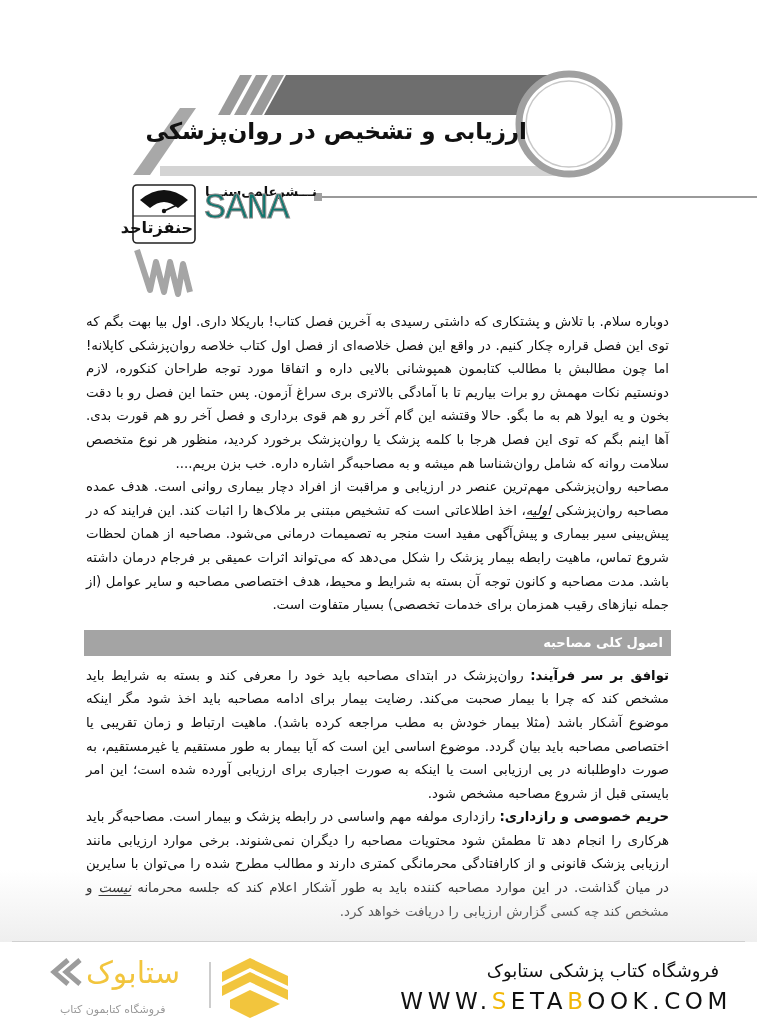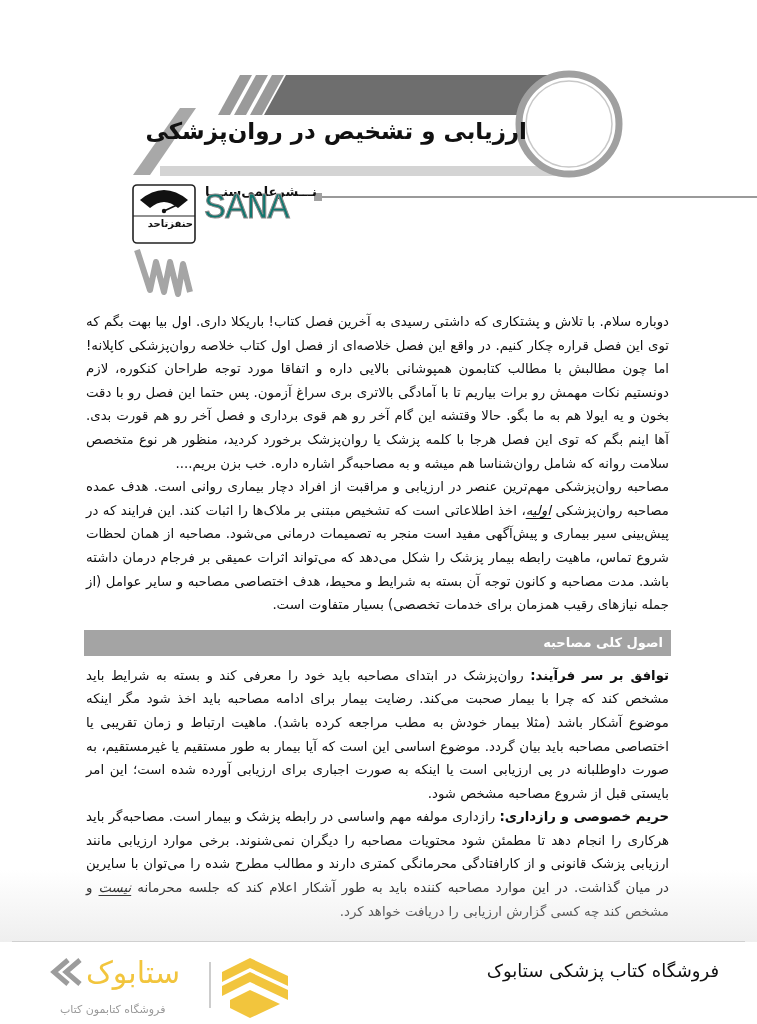--- a/index.html
+++ b/index.html
@@ -23,22 +23,22 @@
   .pub-name {
     position: absolute; left: 205px; top: 184px; direction: rtl;
     font-size: 13px; font-weight: bold; color: #111; white-space: nowrap;
   }
   .pub-latin {
     position: absolute; left: 204px; top: 190px; font-size: 37px;
     font-family: Liberation Mono, monospace; color: #0f766e;
     -webkit-text-stroke: 1px #8a8a8a; letter-spacing: -1px; line-height: 1;
   }
   .badge-text {
-    position: absolute; left: 137px; top: 218px; width: 56px; text-align: right;
-    font-size: 10px; font-weight: bold; direction: rtl; color: #111;
+    position: absolute; left: 137px; top: 218px; width: 56px; text-align: left;
+    font-size: 16px; font-weight: bold; direction: rtl; color: #111;
   }
 
   
   .content {
     position: absolute; left: 86px; right: 88px; top: 310px;
     direction: rtl; text-align: justify; font-size: 13.3px; line-height: 23.6px;
     color: #111;
   }
   .content p { margin: 0; text-align-last: right; }
   .u { text-decoration: underline; text-underline-offset: 3px; font-style: italic; }
@@ -131,15 +131,16 @@
     <polyline points="68,18 54,30 68,42" fill="none" stroke="#9c9c9c" stroke-width="5"></polyline>
     <polyline points="80,18 66,30 80,42" fill="none" stroke="#9c9c9c" stroke-width="5"></polyline>
 
     <line x1="210" y1="20" x2="210" y2="66" stroke="#bdbdbd" stroke-width="1.5"></line>
 
     <polygon points="222,30 250,16 288,34 288,44 250,26 222,40" fill="#f2c53d"></polygon>
     <polygon points="222,44 250,30 288,48 288,58 250,40 222,54" fill="#f2c53d"></polygon>
     <polygon points="230,58 250,48 280,62 250,76 230,66" fill="#f2c53d"></polygon>
   </svg>
   <div class="shop-title">فروشگاه کتاب پزشکی ستابوک</div>
+  <div class="shop-url"><span>WWW.</span><span class="hl">S</span><span>ETA</span><span class="hl">B</span><span>OOK.COM</span></div>
 </div>
 <div class="brand-word" style="left:86px;top:955px;">ستابوک</div>
 <div class="brand-sub" style="left:60px;top:1003px;">فروشگاه کتابمون کتاب</div>
 
 </body></html>

